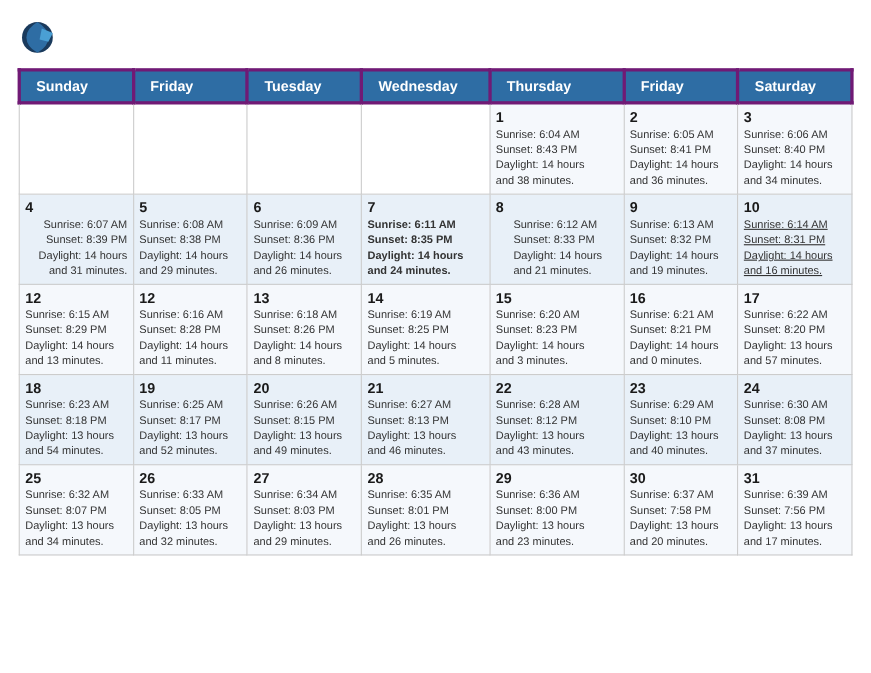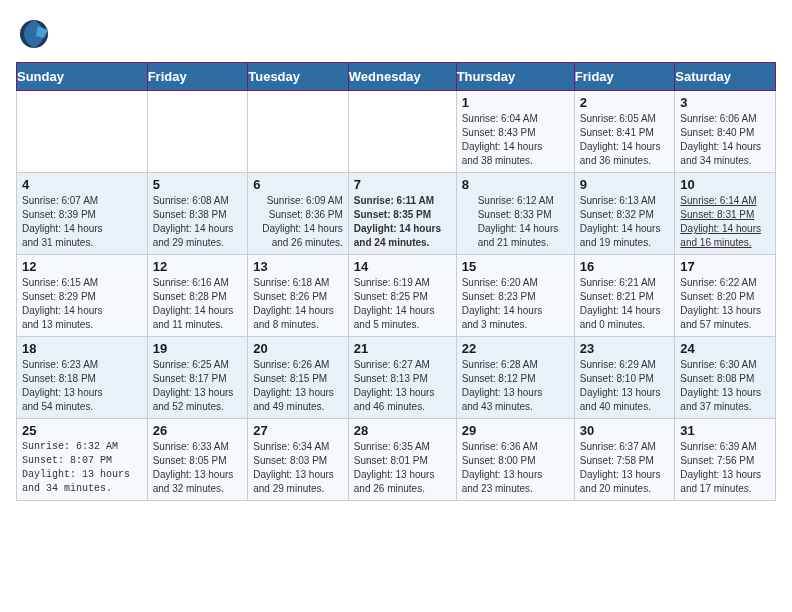--- a/index.html
+++ b/index.html
@@ -35,25 +35,25 @@
       color: #333;
     }
     table {
       width: 100%;
       border-collapse: collapse;
       font-size: 11px;
     }
     thead tr th {
       background: #2e6da4;
       color: #fff;
-      padding: 6px 0;
+      padding: 6px 14px;
       text-align: left;
       font-size: 13px;
       font-weight: bold;
-      border: 1px solid #701a75;
+      border: 3px solid #701a75;
     }
     tbody tr td {
       border: 1px solid #ccc;
       vertical-align: top;
       padding: 4px 5px;
       min-height: 80px;
       height: 82px;
       background: #fff;
     }
     tbody tr:nth-child(odd) td {
@@ -140,35 +140,35 @@
           <span class="day-num">3</span>
           <div class="day-info" style="white-space: pre-line;">Sunrise: 6:06 AM
 Sunset: 8:40 PM
 Daylight: 14 hours
 and 34 minutes.</div>
         </td>
       </tr>
       <tr>
         <td>
           <span class="day-num">4</span>
-          <div class="day-info" style="white-space: pre-line;">Sunrise: 6:07 AM
+          <div class="day-info" style="white-space: pre-line; text-align: right;">Sunrise: 6:07 AM
 Sunset: 8:39 PM
 Daylight: 14 hours
 and 31 minutes.</div>
         </td>
         <td>
           <span class="day-num">5</span>
           <div class="day-info" style="white-space: pre-line;">Sunrise: 6:08 AM
 Sunset: 8:38 PM
 Daylight: 14 hours
 and 29 minutes.</div>
         </td>
         <td>
           <span class="day-num">6</span>
-          <div class="day-info" style="white-space: pre-line; text-align: right;">Sunrise: 6:09 AM
+          <div class="day-info" style="white-space: pre-line;">Sunrise: 6:09 AM
 Sunset: 8:36 PM
 Daylight: 14 hours
 and 26 minutes.</div>
         </td>
         <td>
           <span class="day-num">7</span>
           <div class="day-info" style="white-space: pre-line; font-weight: bold;">Sunrise: 6:11 AM
 Sunset: 8:35 PM
 Daylight: 14 hours
 and 24 minutes.</div>
@@ -293,21 +293,21 @@
           <span class="day-num">24</span>
           <div class="day-info" style="white-space: pre-line;">Sunrise: 6:30 AM
 Sunset: 8:08 PM
 Daylight: 13 hours
 and 37 minutes.</div>
         </td>
       </tr>
       <tr>
         <td>
           <span class="day-num">25</span>
-          <div class="day-info" style="white-space: pre-line; font-family: Liberation Mono, monospace;">Sunrise: 6:32 AM
+          <div class="day-info" style="white-space: pre-line;">Sunrise: 6:32 AM
 Sunset: 8:07 PM
 Daylight: 13 hours
 and 34 minutes.</div>
         </td>
         <td>
           <span class="day-num">26</span>
           <div class="day-info" style="white-space: pre-line;">Sunrise: 6:33 AM
 Sunset: 8:05 PM
 Daylight: 13 hours
 and 32 minutes.</div>

